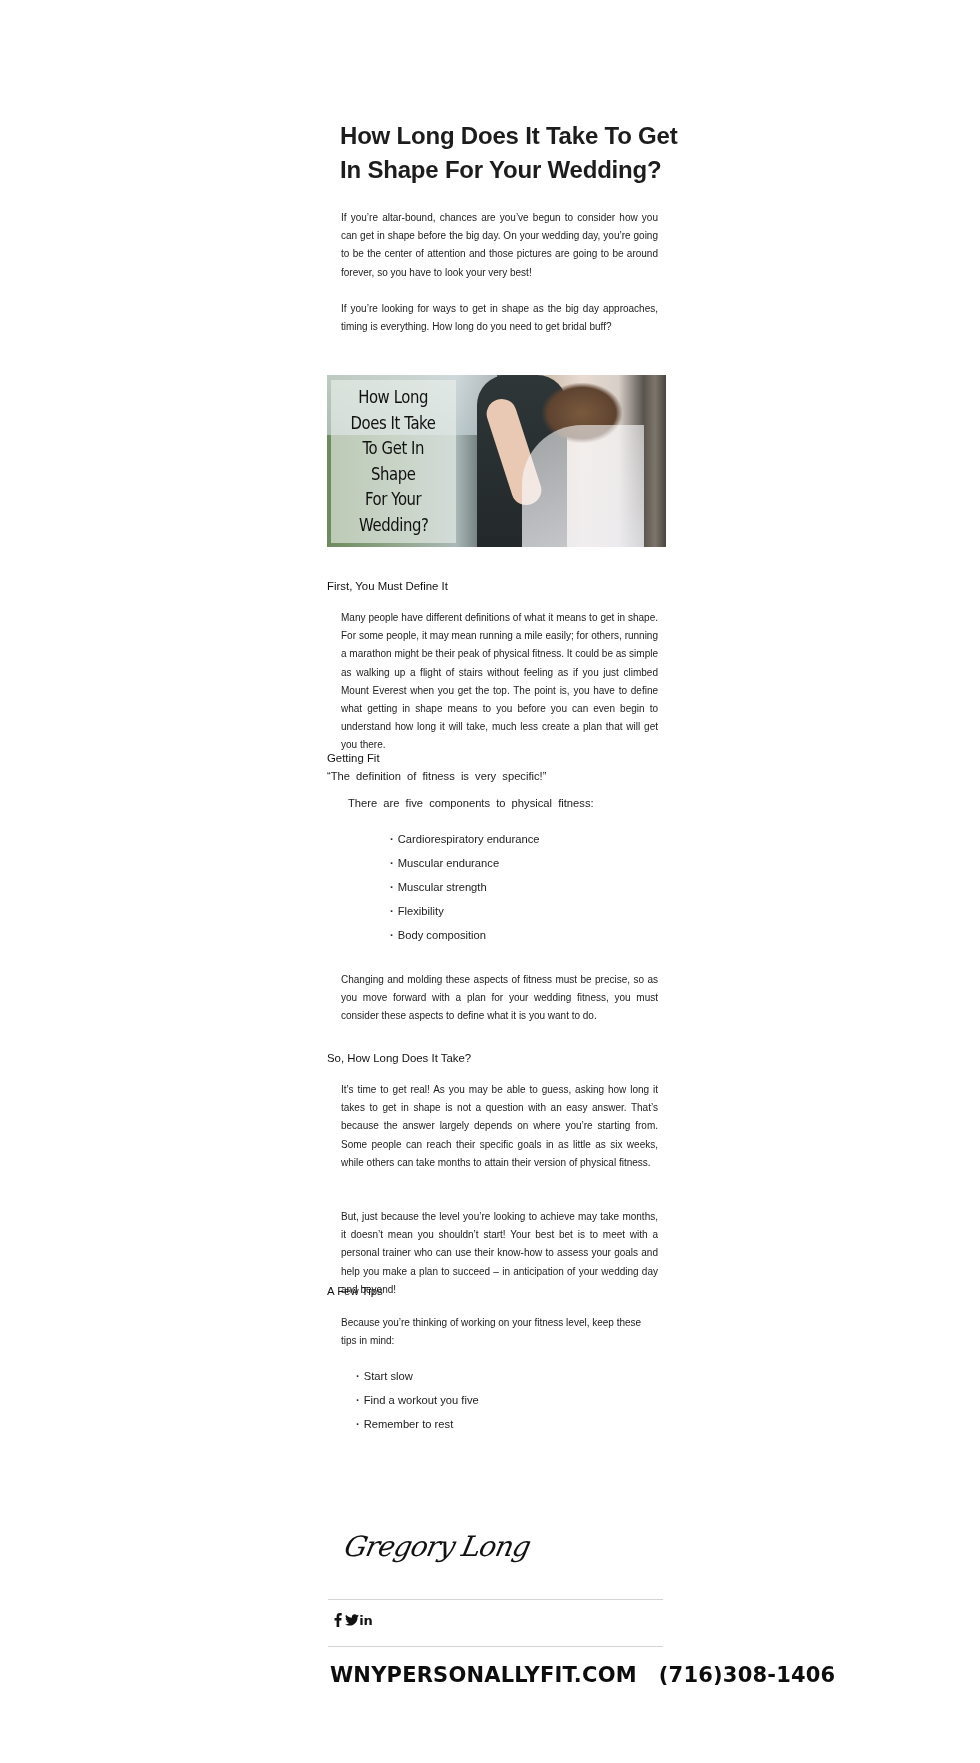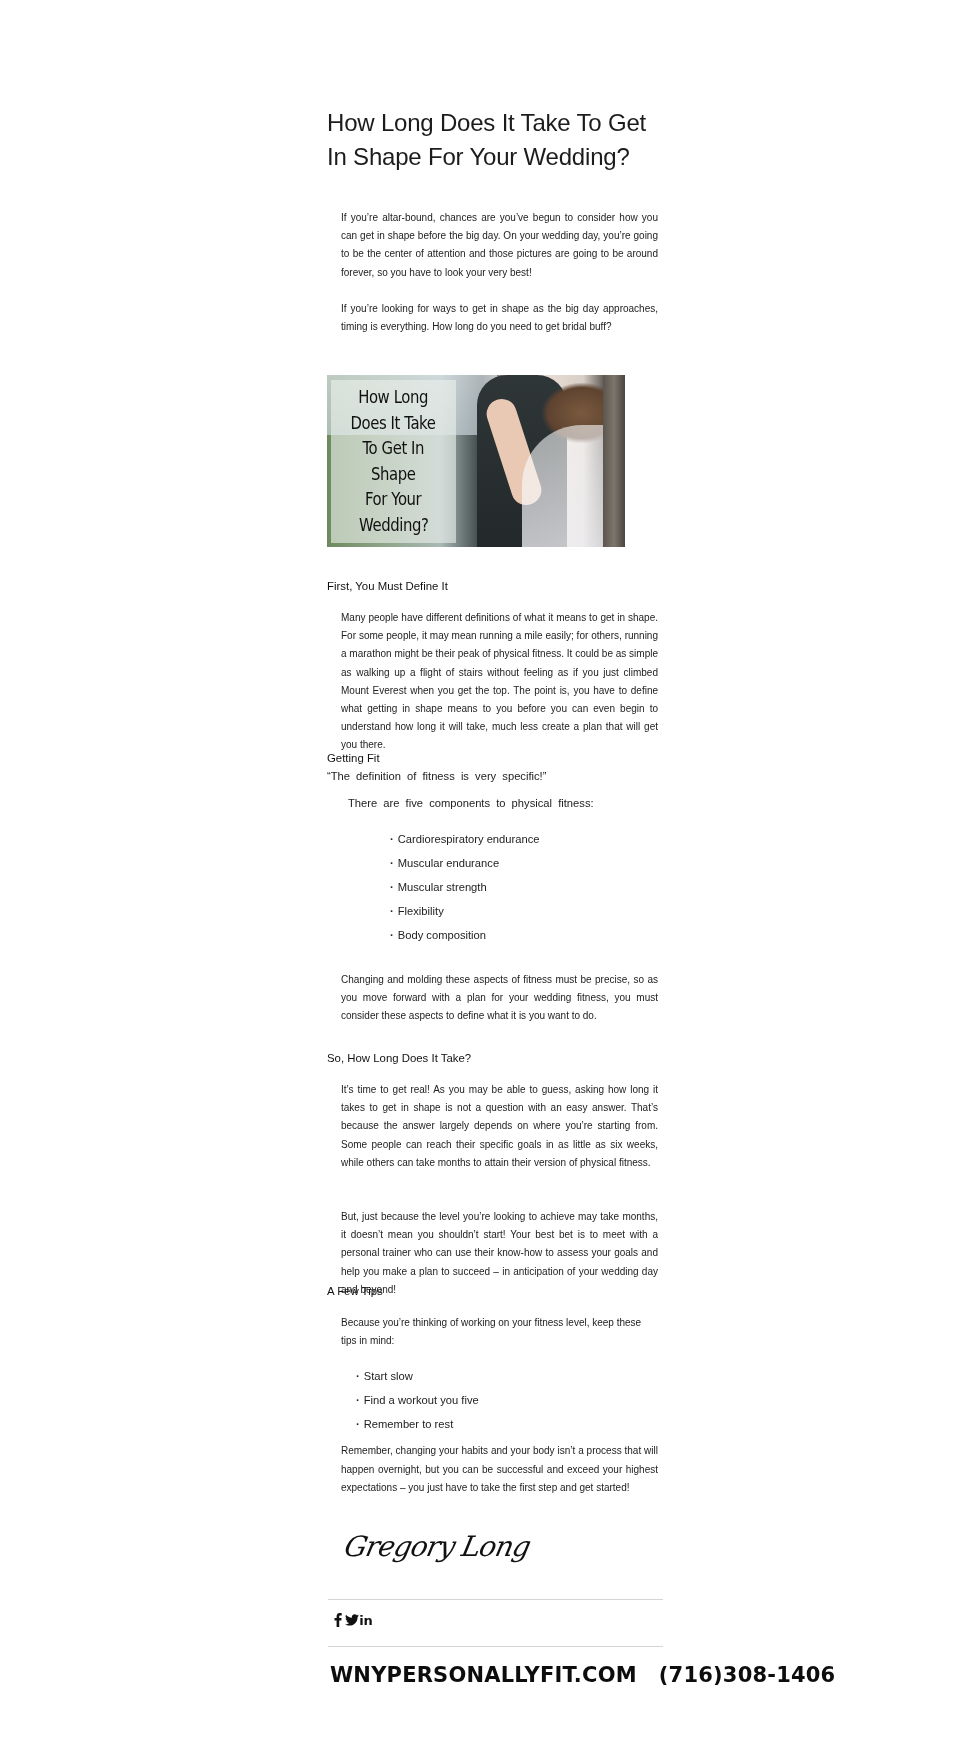--- a/index.html
+++ b/index.html
@@ -1,22 +1,22 @@
 <!DOCTYPE html>
 <html><head>
 <meta charset="utf-8">
 <style>
   html, body { margin: 0; padding: 0; background: #ffffff; }
   body { width: 980px; height: 1763px; position: relative; overflow: hidden;
          font-family: "Liberation Sans", "DejaVu Sans", sans-serif; color: #1a1a1a; }
   .col { position: absolute; left: 327px; width: 345px; }
-  .title { top: 106px; font-size: 24px; line-height: 34px; font-weight: normal; margin: 0; color: #1c1c1c; letter-spacing: -0.2px; }
+  .title { top: 106px; font-size: 24px; line-height: 34px; font-weight: bold; margin: 13px; color: #1c1c1c; letter-spacing: -0.2px; }
   .p { font-size: 10px; line-height: 18.2px; margin: 14px; text-align: justify; color: #222; }
   .h { font-size: 11.4px; line-height: 18px; font-weight: normal; margin: 0; color: #111; }
-  .hero { position: absolute; left: 327px; top: 375px; width: 298px; height: 172px; overflow: hidden;
+  .hero { position: absolute; left: 327px; top: 375px; width: 339px; height: 172px; overflow: hidden;
           background: linear-gradient(90deg, #6d8a5e 0%, #8fa58a 20%, #a9b9b6 38%, #3a4345 52%, #c9b8a5 62%, #e8dbd2 75%, #d7cfc8 86%, #4e4a44 94%, #6a645c 100%); text-align: right; }
   .hero .sky { position:absolute; left:0; top:0; width:170px; height:60px; background: linear-gradient(180deg,#dfe6ea,#c7d3d8); opacity:.7; }
   .hero .man { position:absolute; left:150px; top:0; width:90px; height:172px; background: linear-gradient(180deg,#2f3638,#23292b); border-radius: 30px 30px 0 0; }
   .hero .bride-hair { position:absolute; left:215px; top:8px; width:80px; height:60px; background: radial-gradient(ellipse at center,#7a5a3e 0%,#5e4330 60%,rgba(94,67,48,0) 72%); }
   .hero .arm { position:absolute; left:172px; top:22px; width:30px; height:110px; background:#e9c9b4; border-radius: 15px; transform: rotate(-18deg); }
   .hero .veil { position:absolute; left:195px; top:50px; width:150px; height:130px; background: linear-gradient(160deg, rgba(255,255,255,.55), rgba(240,240,245,.85)); border-radius: 60px 20px 0 0; }
   .hero .door { position:absolute; right:0; top:0; width:22px; height:172px; background: linear-gradient(90deg,#5b554e,#7c766c,#4a453f); }
   .hero .overlay { position:absolute; left:4px; top:5px; width:125px; height:163px; background: rgba(235,240,235,0.62);
                    display:flex; flex-direction:column; align-items:center; justify-content:center; }
   .hero .overlay span { font-family: "DejaVu Sans", sans-serif; font-size: 17.5px; line-height: 25.5px; color:#111; letter-spacing:-0.5px; transform: scaleX(0.85); }
@@ -85,21 +85,20 @@
 </div>
 
 <div class="col" style="top:1282px;">
   <h2 class="h">A Few Tips</h2>
   <p class="p" style="text-align:left;">Because you’re thinking of working on your fitness level, keep these tips in mind:</p>
   <ul class="bullets" style="margin-top:6px; padding-left:29px;">
     <li>Start slow</li>
     <li>Find a workout you five</li>
     <li>Remember to rest</li>
   </ul>
-  <p class="p" style="margin-top:6px;">Remember, changing your habits and your body isn’t a process that will happen overnight, but you can be successful and exceed your highest expectations – you just have to take the first step and get started!</p>
 </div>
 
 <div class="sig">Gregory Long</div>
 
 <div class="divider" style="top:1599px;"></div>
 
 <div class="share">
   <span class="ic">
     <svg width="8" height="14" viewBox="0 0 8 14">
         <path d="M5.2 14V7.6h2.1l.3-2.5H5.2V3.6c0-.7.2-1.2 1.2-1.2H7.7V.1C7.5.1 6.7 0 5.8 0 3.9 0 2.6 1.2 2.6 3.3v1.8H.5v2.5h2.1V14h2.6z" fill="#111"></path>

